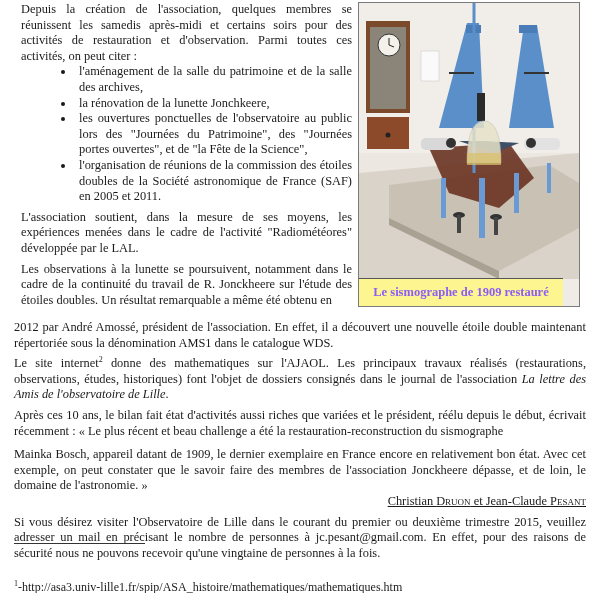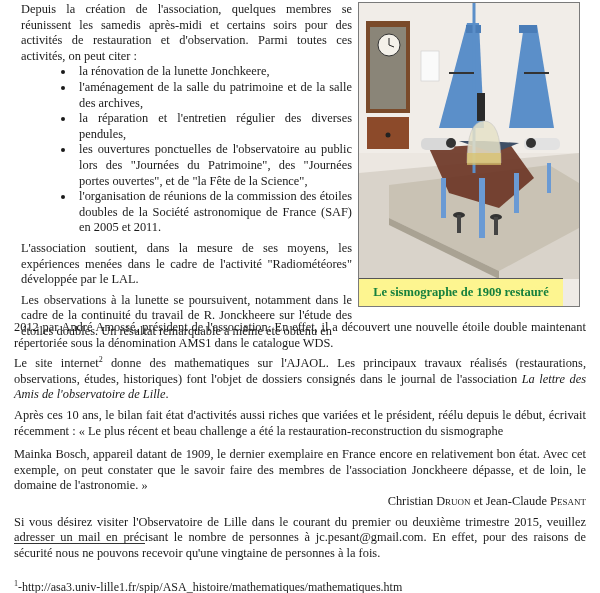--- a/index.html
+++ b/index.html
@@ -22,40 +22,39 @@
   .gap { height:5px; }
   .photo-frame {
     position:absolute; left:358px; top:2px; width:222px; height:305px;
     border:1px solid #7a7a7a; box-sizing:border-box; overflow:hidden;
     background:#efebe6;
   }
   .photo { position:absolute; left:0; top:0; width:220px; height:276px; }
   .caption {
     position:absolute; left:0; bottom:0; width:204px; height:27px;
     background:#fdf590; border-top:1px solid #555;
-    font-weight:bold; font-size:12.5px; line-height:27px; text-align:center; color:#15803d;
+    font-weight:bold; font-size:12.5px; line-height:27px; text-align:center; color:#8b5cf6;
   }
-  .sig { text-align:right; }
+  .sig { text-align:right;text-decoration:underline; }
   .sc { font-variant:small-caps; }
   em { font-style:italic; }
   sup { font-size:8px; line-height:0; vertical-align:super; }
   .fn-rule { position:absolute; left:14px; top:543px; width:131px; height:1px; background:#333; }
   .fn { position:absolute; left:14px; font-size:12px; line-height:14px;margin-top:32px; }
 </style>
 </head>
 <body>
 
 <div class="page">
 
   <div class="left-col">
     <p class="intro">Depuis la création de l'association, quelques membres se réunissent les samedis après-midi et certains soirs pour des activités de restauration et d'observation. Parmi toutes ces activités, on peut citer :</p>
     <ul class="acts">
+      <li>l'aménagement de la salle du patrimoine et de la salle des archives,</li>
       <li>la rénovation de la lunette Jonchkeere,</li>
-      <li>l'aménagement de la salle du patrimoine et de la salle des archives,</li>
-      <li>la réparation et l'entretien régulier des diverses pendules,</li>
       <li>les ouvertures ponctuelles de l'observatoire au public lors des "Journées du Patrimoine", des "Journées portes ouvertes", et de "la Fête de la Science",</li>
       <li>l'organisation de réunions de la commission des étoiles doubles de la Société astronomique de France (SAF) en 2005 et 2011.</li>
     </ul>
     <div class="gap"></div>
     <p>L'association soutient, dans la mesure de ses moyens, les expériences menées dans le cadre de l'activité "Radiométéores" développée par le LAL.</p>
     <div class="gap"></div>
     <p>Les observations à la lunette se poursuivent, notamment dans le cadre de la continuité du travail de R. Jonckheere sur l'étude des étoiles doubles. Un résultat remarquable a même été obtenu en</p>
   </div>
 
   <div class="photo-frame">

